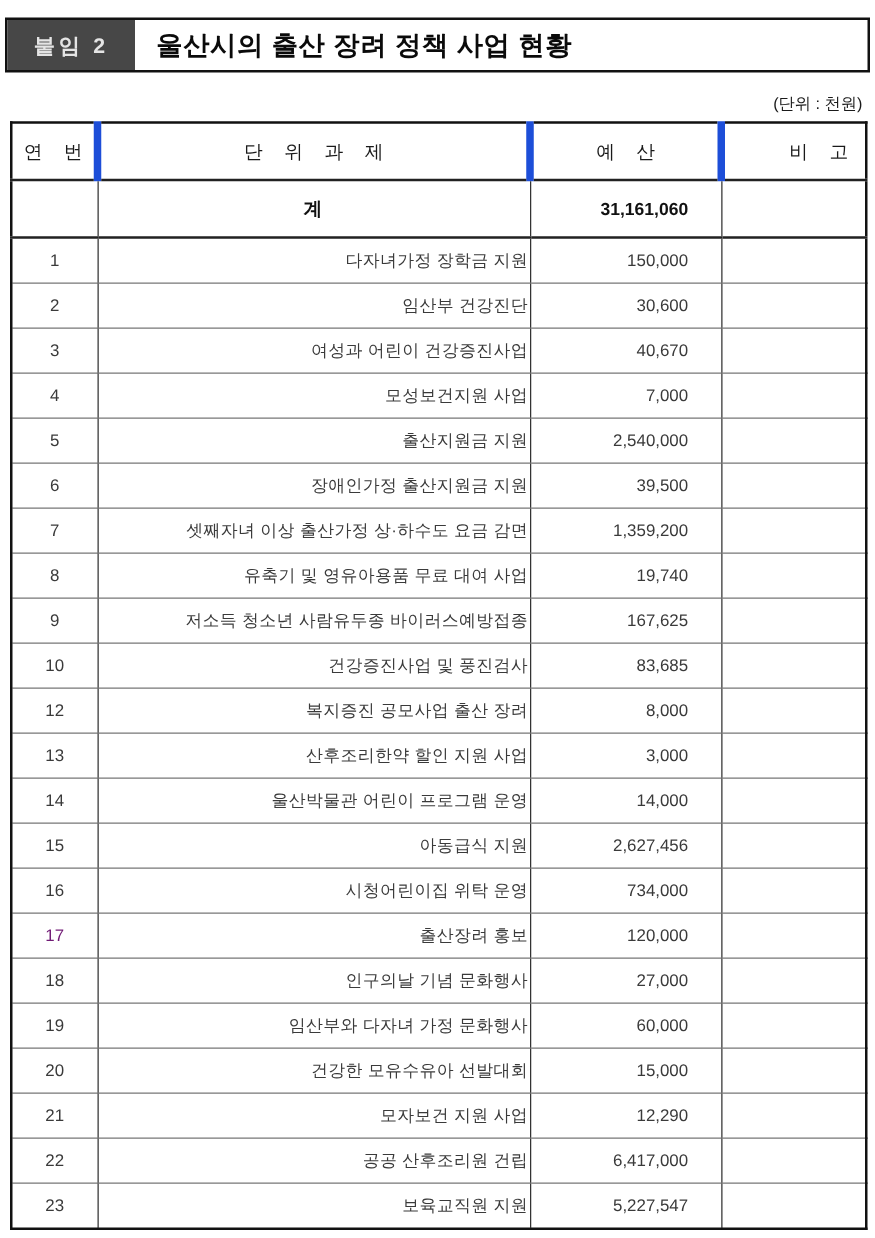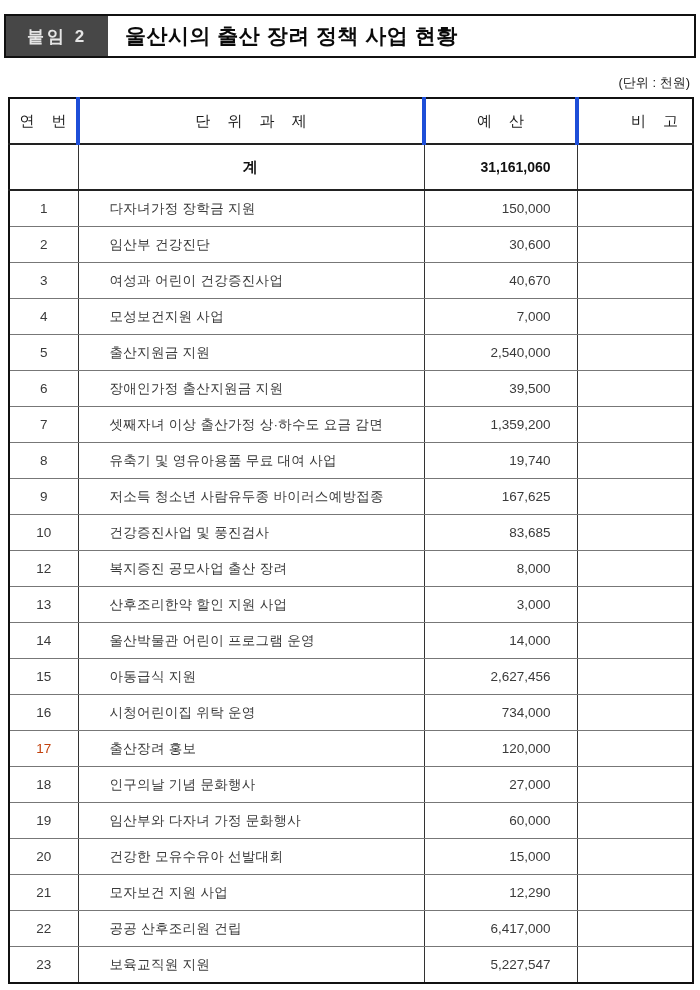--- a/index.html
+++ b/index.html
@@ -64,21 +64,21 @@
     table-layout: fixed;
     border: 2px solid #111111;
   }
   table.policy-table th {
     height: 42px;
     font-size: 15px;
     font-weight: normal;
     color: #1a1a1a;
     word-spacing: 13px;
     text-align: center;
-    border-right: 4px solid #1d4ed8;
+    border-right: 6px solid #1d4ed8;
     border-bottom: 2px solid #222222;
     background: #ffffff;
   }
   table.policy-table th:last-child { border-right: none; padding-left: 39px; }
   table.policy-table td {
     border-right: 1px solid #333333;
     border-bottom: 1px solid #777777;
     font-size: 13.5px;
     color: #3a3a3a;
     background: #ffffff;
@@ -95,21 +95,21 @@
   }
   tr.total-row td.cell-task {
     text-align: center;
     font-size: 15px;
     padding-left: 0;
   }
   tr.total-row td.cell-budget { font-size: 14px; }
   
   tr.data-row td { height: 33px; }
   td.cell-no   { text-align: center; font-size: 13px; color: #3f3f3f; }
-  td.cell-task { text-align: left; padding-left: 31px; letter-spacing: 0.3px; }
+  td.cell-task { text-align: right; padding-left: 31px; letter-spacing: 0.3px; }
   td.cell-budget { text-align: right; padding-right: 26px; }
   td.cell-note { }
   tr:last-child td { border-bottom: none; }
 </style>
 </head>
 <body>
 
 <div class="page">
 
   <div class="header-bar">
@@ -226,21 +226,21 @@
           <td class="cell-budget">2,627,456</td>
           <td class="cell-note"></td>
         </tr>
         <tr class="data-row">
           <td class="cell-no">16</td>
           <td class="cell-task">시청어린이집 위탁 운영</td>
           <td class="cell-budget">734,000</td>
           <td class="cell-note"></td>
         </tr>
         <tr class="data-row">
-          <td class="cell-no" style="color: #c2410c;">17</td>
+          <td class="cell-no" style="color: #701a75;">17</td>
           <td class="cell-task">출산장려 홍보</td>
           <td class="cell-budget">120,000</td>
           <td class="cell-note"></td>
         </tr>
         <tr class="data-row">
           <td class="cell-no">18</td>
           <td class="cell-task">인구의날 기념 문화행사</td>
           <td class="cell-budget">27,000</td>
           <td class="cell-note"></td>
         </tr>

